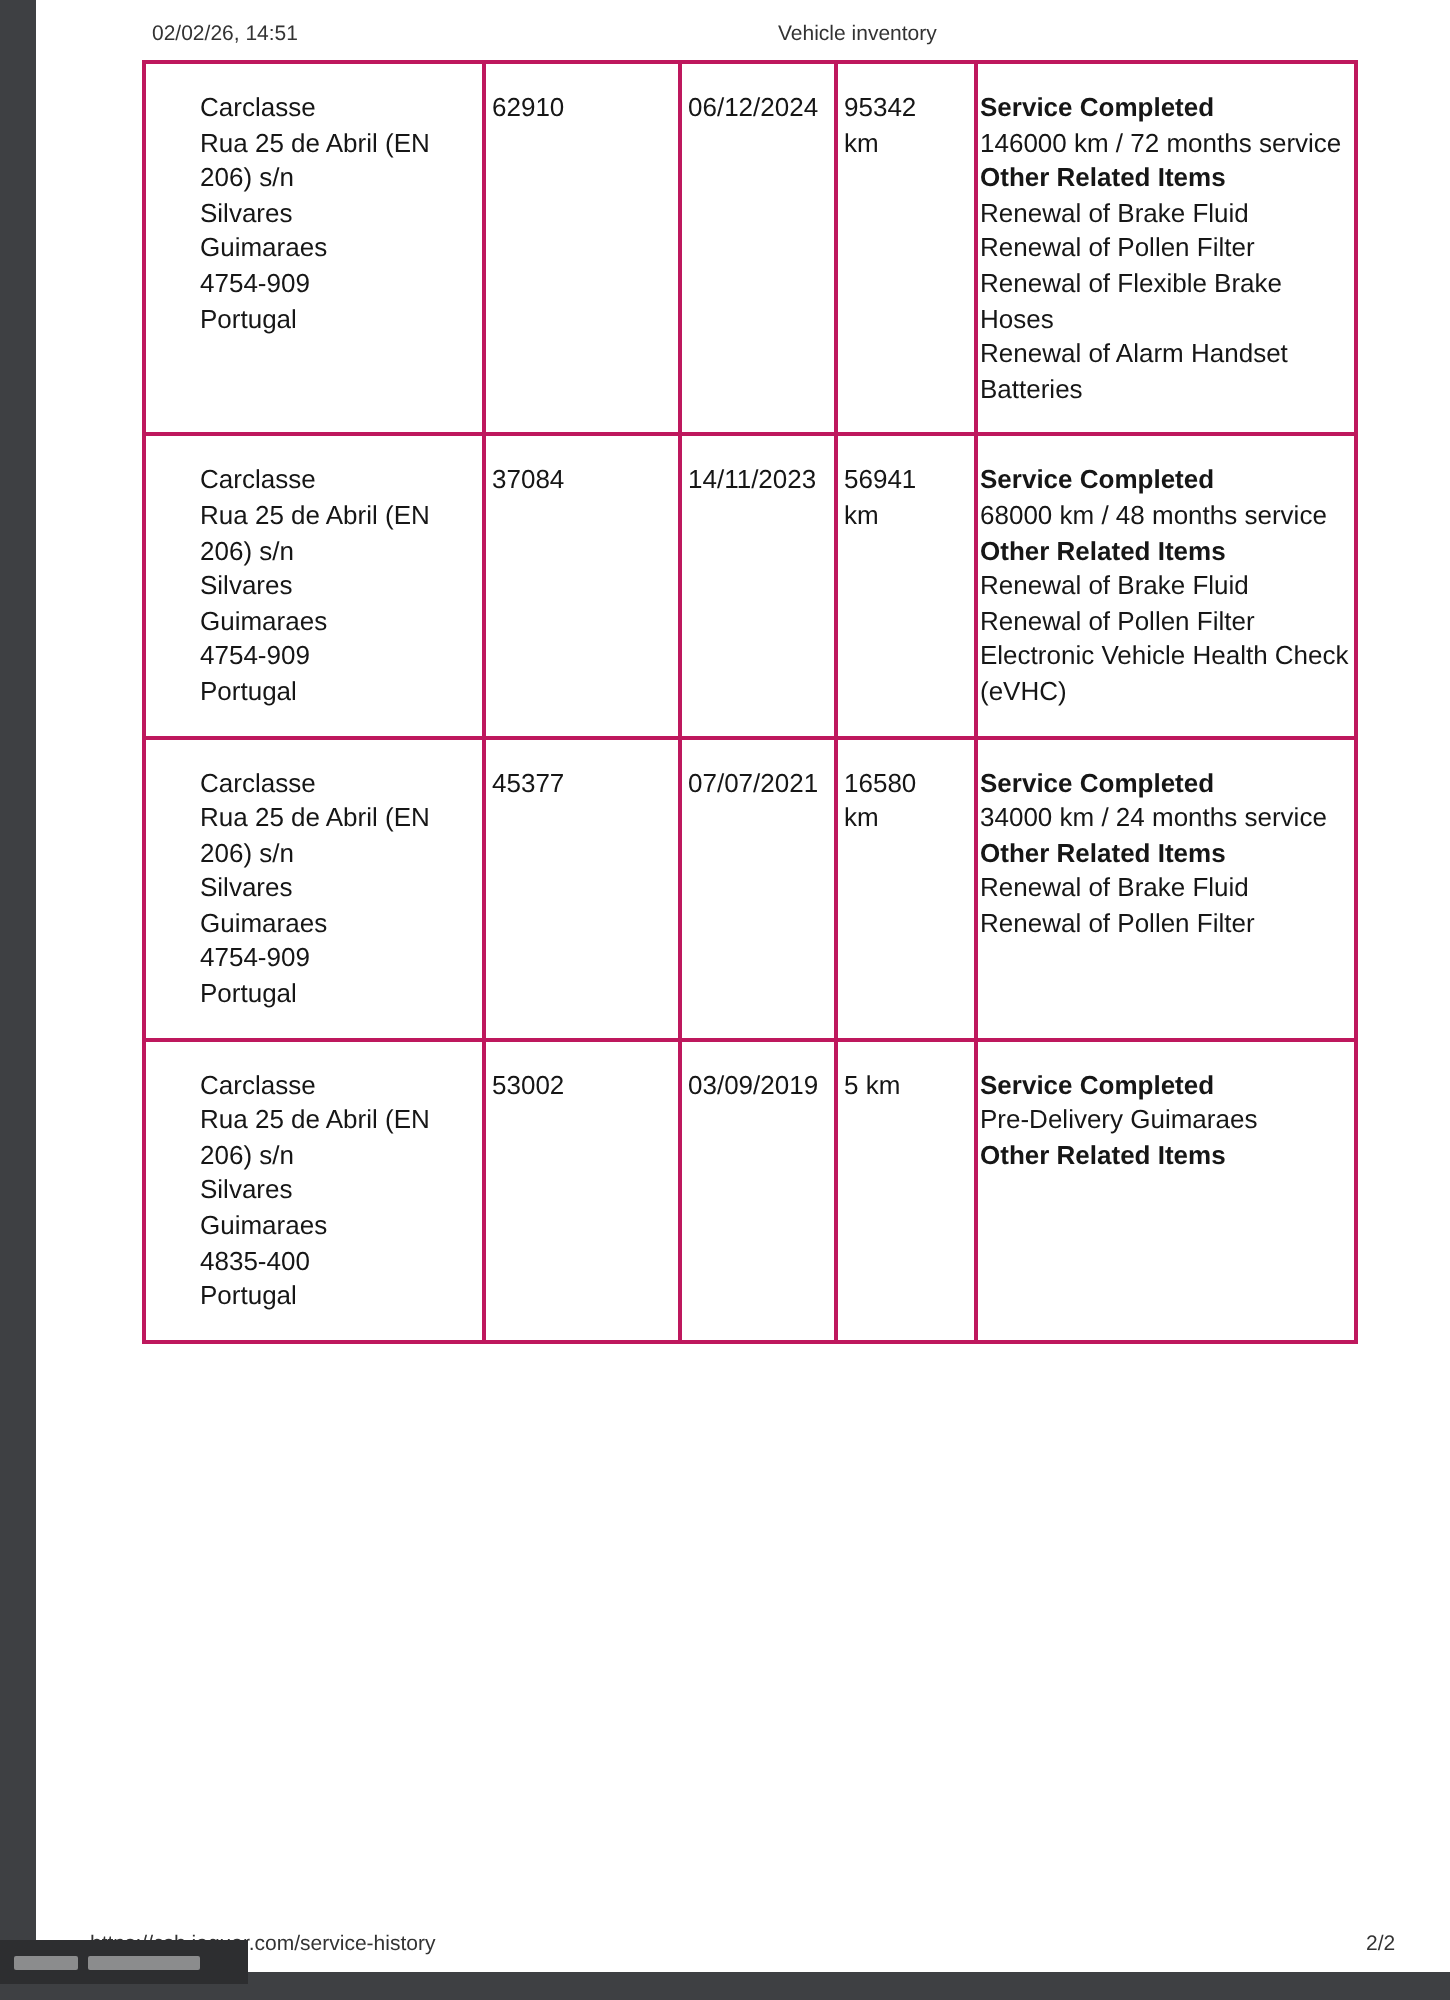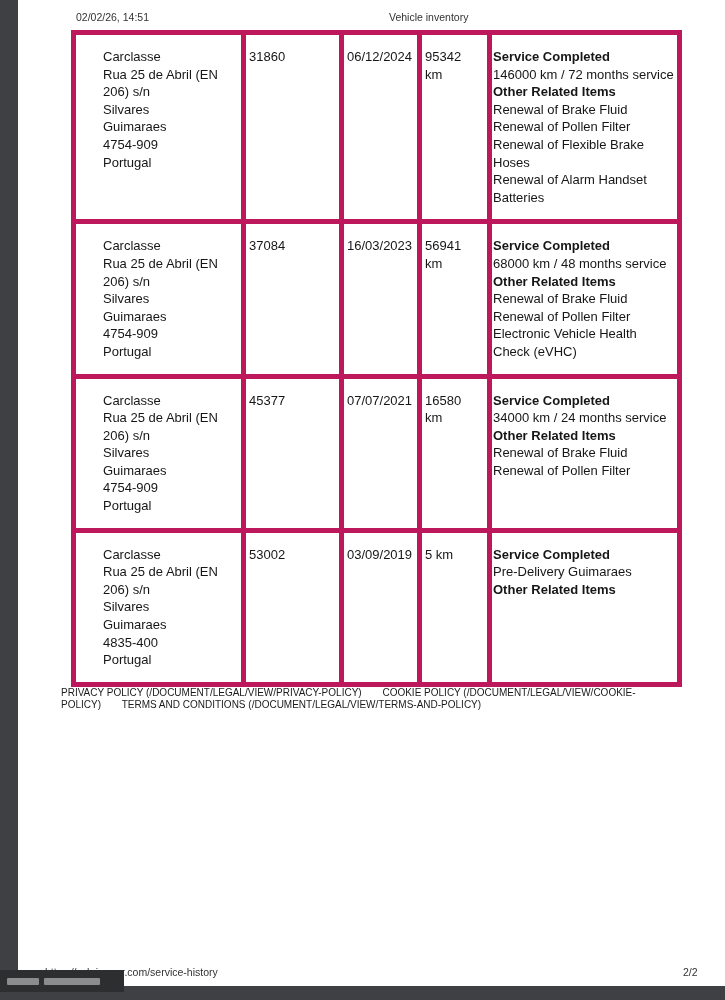--- a/index.html
+++ b/index.html
@@ -42,21 +42,21 @@
   
   table.svc-table {
     position: absolute; left: 71px; top: 30px;
     width: 606px;
     border-collapse: collapse;
     table-layout: fixed;
     font-size: 13px;
     color: #161616;
   }
   .svc-table td {
-    border: 5px solid #be185d;
+    border: 2px solid #be185d;
     vertical-align: top;
     padding: 13px 8px 13px 3px;
     line-height: 17.6px;
     overflow: hidden;
     margin-top: 11px;
   }
   .svc-table td.dealer   { padding-left: 27px; padding-right: 22px; }
   .svc-table td.details  { padding-left: 1px;  padding-right: 1px; }
   .b { font-weight: 700; }
   
@@ -103,21 +103,21 @@
 
       <tr>
         <td class="dealer">
           <div>Carclasse</div>
           <div>Rua 25 de Abril (EN 206) s/n</div>
           <div>Silvares</div>
           <div>Guimaraes</div>
           <div>4754-909</div>
           <div>Portugal</div>
         </td>
-        <td>31860</td>
+        <td>62910</td>
         <td>06/12/2024</td>
         <td>95342 km</td>
         <td class="details">
           <div class="b">Service Completed</div>
           <div>146000 km / 72 months service</div>
           <div class="b">Other Related Items</div>
           <div>Renewal of Brake Fluid</div>
           <div>Renewal of Pollen Filter</div>
           <div>Renewal of Flexible Brake Hoses</div>
           <div>Renewal of Alarm Handset Batteries</div>
@@ -127,21 +127,21 @@
       <tr>
         <td class="dealer">
           <div>Carclasse</div>
           <div>Rua 25 de Abril (EN 206) s/n</div>
           <div>Silvares</div>
           <div>Guimaraes</div>
           <div>4754-909</div>
           <div>Portugal</div>
         </td>
         <td>37084</td>
-        <td>16/03/2023</td>
+        <td>14/11/2023</td>
         <td>56941 km</td>
         <td class="details">
           <div class="b">Service Completed</div>
           <div>68000 km / 48 months service</div>
           <div class="b">Other Related Items</div>
           <div>Renewal of Brake Fluid</div>
           <div>Renewal of Pollen Filter</div>
           <div>Electronic Vehicle Health Check (eVHC)</div>
         </td>
       </tr>
@@ -183,25 +183,20 @@
           <div class="b">Service Completed</div>
           <div>Pre-Delivery Guimaraes</div>
           <div class="b">Other Related Items</div>
         </td>
       </tr>
 
     </tbody>
   </table>
 
   <div class="legal">
-    <div class="legal-links">
-      <span class="lnk">PRIVACY POLICY (/DOCUMENT/LEGAL/VIEW/PRIVACY-POLICY)</span>
-      <span class="lnk">COOKIE POLICY (/DOCUMENT/LEGAL/VIEW/COOKIE-POLICY)</span>
-      <span class="lnk">TERMS AND CONDITIONS (/DOCUMENT/LEGAL/VIEW/TERMS-AND-POLICY)</span>
-    </div>
   </div>
 
   <div class="print-url">https://csh.jaguar.com/service-history</div>
   <div class="print-page">2/2</div>
 
 </div>
 
 <div class="strip-left"></div>
 <div class="strip-bottom"></div>
 

